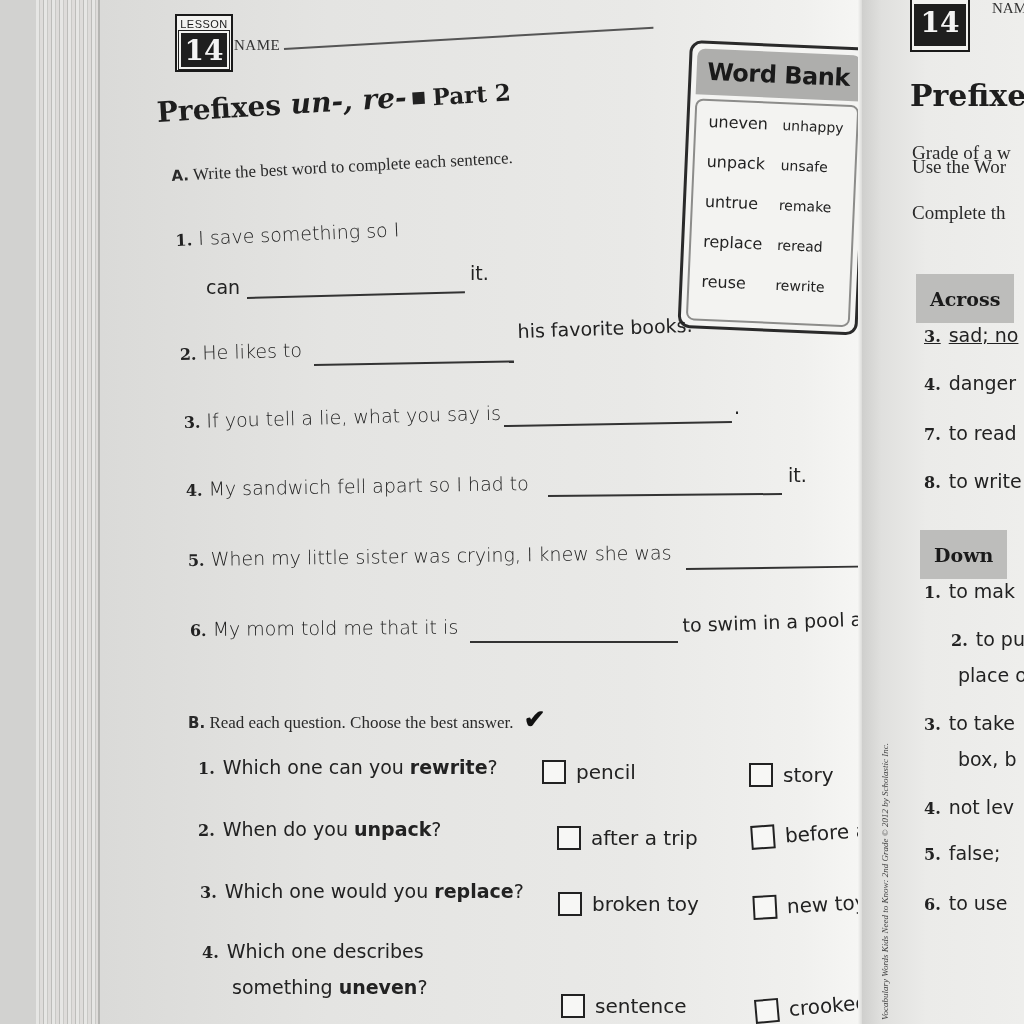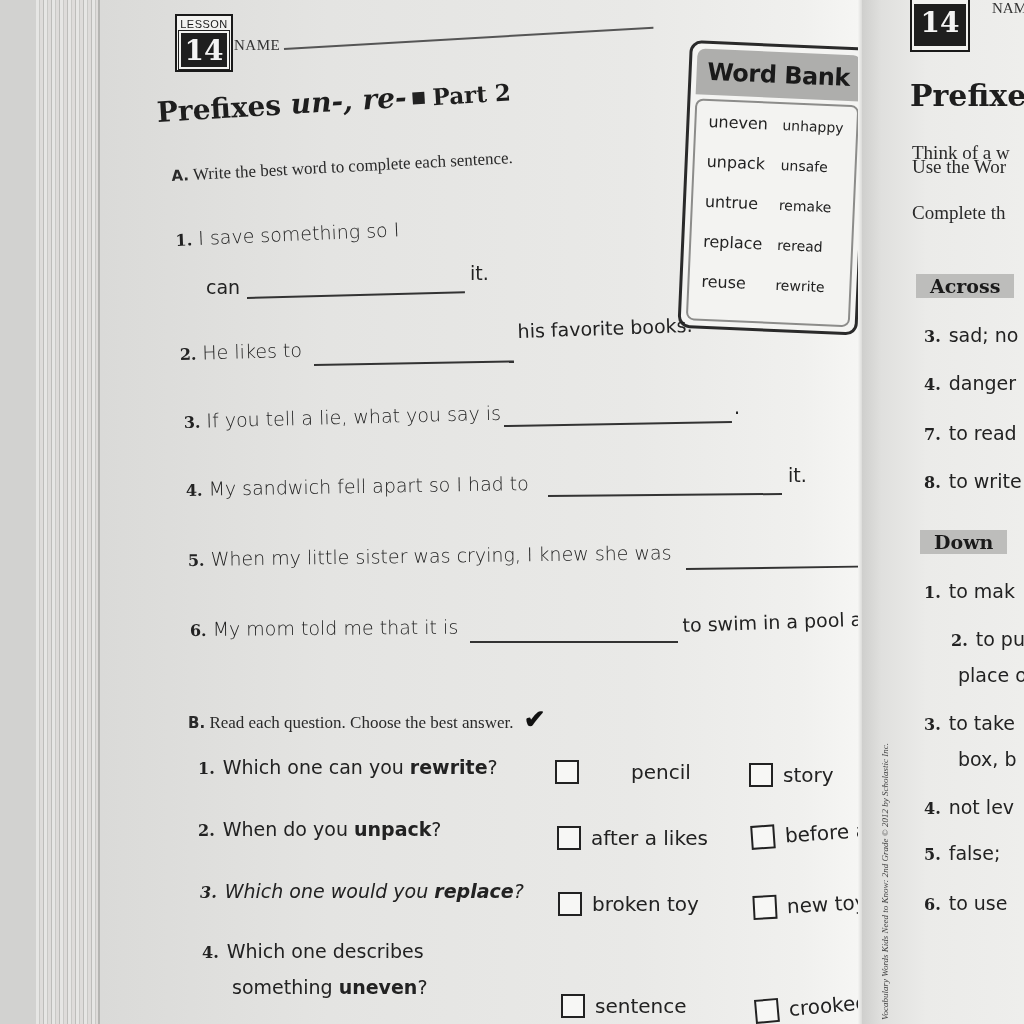--- a/index.html
+++ b/index.html
@@ -112,21 +112,21 @@
   .checkbox { width: 24px; height: 24px; border: 2px solid #222; background: #f7f7f5; margin-right: 10px; flex: none; }
   .opt-label { font-family: "DejaVu Sans", sans-serif; font-size: 20px; color: #222; }
   .checkmark { font-size: 26px; font-weight: bold; color: #111; margin-left: 6px; }
 
   
   .rp-badge { position: absolute; left: 48px; top: -14px; width: 60px; height: 66px; border: 2px solid #1a1a1a; background: #f2f2f0; padding: 2px; }
   .rp-badge .lesson-num { display:block; background:#1e1e1e; color:#f3f3f3; text-align:center; font-family:"DejaVu Serif",serif; font-weight:bold; font-size:28px; line-height:38px; height:42px; margin-top:14px; }
   .rp-name { position: absolute; left: 130px; top: 0px; font-family: "Liberation Serif", serif; font-size: 15px; color: #333; }
   .rp-title { position: absolute; left: 48px; top: 78px; font-family: "DejaVu Serif", serif; font-weight: bold; font-size: 30px; color: #1e1e1e; white-space: nowrap; }
   .rp-intro { position: absolute; left: 50px; font-family: "Liberation Serif", serif; font-size: 19px; color: #2a2a2a; white-space: nowrap; }
-  .rp-section { position: absolute; left: 54px; height: 24px; padding: 0 14px; background: #bdbdbb; display: flex; align-items: center;
+  .rp-section { position: absolute; left: 54px; height: 49px; padding: 0 14px; background: #bdbdbb; display: flex; align-items: center;
     font-family: "DejaVu Serif", serif; font-weight: bold; font-size: 19px; color: #1a1a1a; }
   .rp-clue { position: absolute; left: 62px; font-family: "DejaVu Sans", sans-serif; font-size: 19px; color: #222; white-space: nowrap; }
   .rp-clue .num { font-family: "DejaVu Serif", serif; font-weight: bold; font-size: 16px; margin-right: 8px; }
 
   .copyright {
     position: absolute; left: 880px; top: 1020px; transform: rotate(-90deg); transform-origin: left top;
     font-family: "Liberation Serif", serif; font-style: italic; font-size: 9px; color: #444; white-space: nowrap;
   }
 </style>
 </head>
@@ -211,42 +211,42 @@
 
 <div class="instruction" style="left:188px; top:704px;">
   <span class="letter">B.</span>
   <span>Read each question. Choose the best answer.</span>
   <span class="checkmark">✔</span>
 </div>
 
 <div class="q-row q-text" style="left:198px; top:756px;">
   <span class="num">1.</span><span>Which one can you </span><b>rewrite</b><span>?</span>
 </div>
-<div class="option" style="left:555px; top:760px;gap:42px;">
+<div class="option" style="left:542px; top:760px;">
   <span class="checkbox"></span>
   <span class="opt-label">pencil</span>
 </div>
 <div class="option" style="left:749px; top:763px;">
   <span class="checkbox"></span>
   <span class="opt-label">story</span>
 </div>
 
 <div class="q-row q-text" style="left:198px; top:818px;">
   <span class="num">2.</span><span>When do you </span><b>unpack</b><span>?</span>
 </div>
 <div class="option" style="left:557px; top:826px;">
   <span class="checkbox"></span>
-  <span class="opt-label">after a likes</span>
+  <span class="opt-label">after a trip</span>
 </div>
 <div class="option" style="left:751px; top:826px; transform: rotate(-4deg);">
   <span class="checkbox"></span>
   <span class="opt-label">before a trip</span>
 </div>
 
-<div class="q-row q-text" style="left:200px; top:880px;font-style:italic;">
+<div class="q-row q-text" style="left:200px; top:880px;">
   <span class="num">3.</span><span>Which one would you </span><b>replace</b><span>?</span>
 </div>
 <div class="option" style="left:558px; top:892px;">
   <span class="checkbox"></span>
   <span class="opt-label">broken toy</span>
 </div>
 <div class="option" style="left:753px; top:896px; transform: rotate(-3deg);">
   <span class="checkbox"></span>
   <span class="opt-label">new toy</span>
 </div>
@@ -267,26 +267,26 @@
 </div>
 
 <div class="gutter"></div>
 
 <div class="right-page">
   <div class="rp-badge">
     <span class="lesson-num">14</span>
   </div>
   <span class="rp-name">NAME</span>
   <span class="rp-title">Prefixes</span>
-  <span class="rp-intro" style="top:142px;">Think of a w</span>
+  <span class="rp-intro" style="top:142px;">Grade of a w</span>
   <span class="rp-intro" style="top:156px;">Use the Wor</span>
   <span class="rp-intro" style="top:202px;">Complete th</span>
 
   <div class="rp-section" style="top:274px;">Across</div>
-  <div class="rp-clue" style="top:324px;"><span class="num">3.</span><span>sad; no</span></div>
+  <div class="rp-clue" style="top:324px;text-decoration:underline;"><span class="num">3.</span><span>sad; no</span></div>
   <div class="rp-clue" style="top:372px;"><span class="num">4.</span><span>danger</span></div>
   <div class="rp-clue" style="top:422px;"><span class="num">7.</span><span>to read</span></div>
   <div class="rp-clue" style="top:470px;"><span class="num">8.</span><span>to write</span></div>
 
   <div class="rp-section" style="top:530px; left:58px;">Down</div>
   <div class="rp-clue" style="top:580px;"><span class="num">1.</span><span>to mak</span></div>
   <div class="rp-clue" style="top:628px;margin-left:27px;"><span class="num">2.</span><span>to put</span></div>
   <div class="rp-clue" style="top:664px; left:96px;">place o</div>
   <div class="rp-clue" style="top:712px;"><span class="num">3.</span><span>to take</span></div>
   <div class="rp-clue" style="top:748px; left:96px;">box, b</div>

